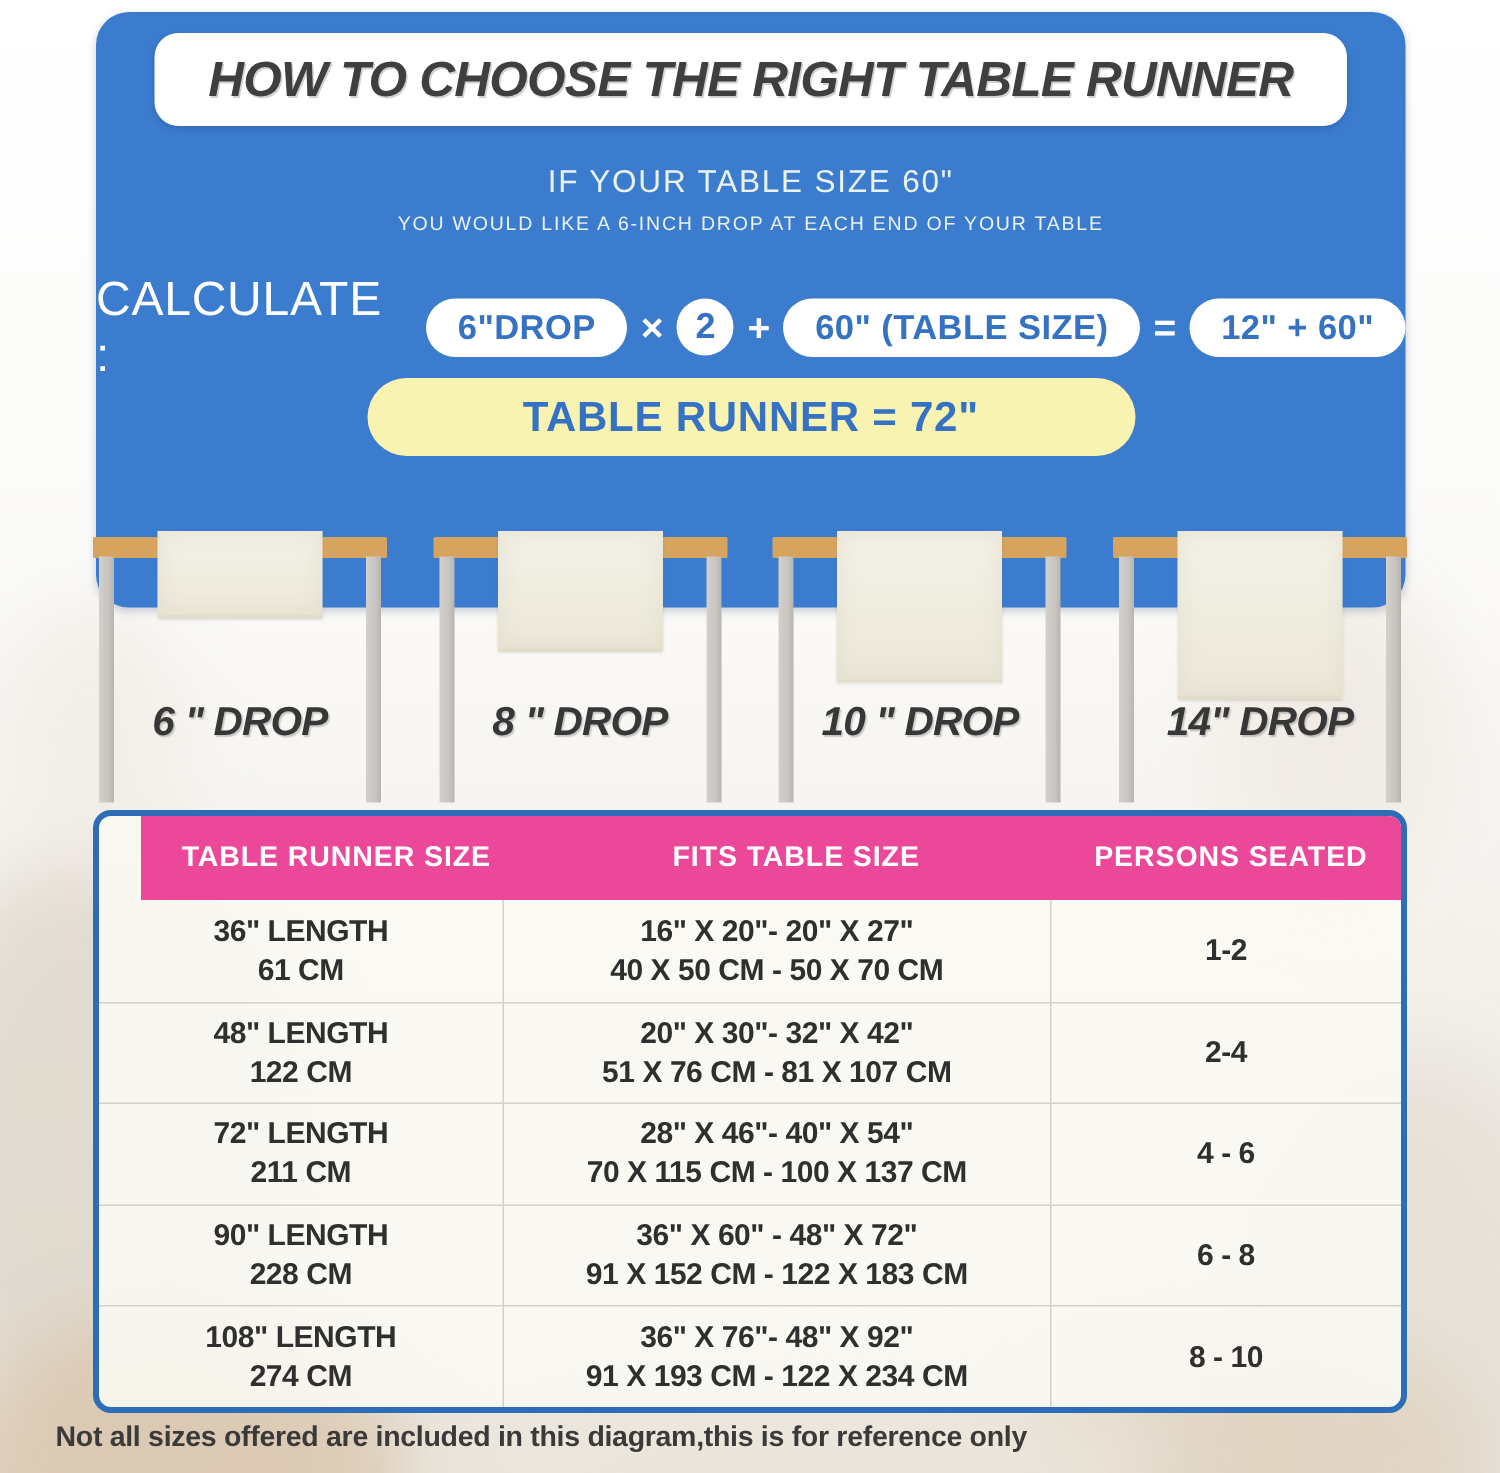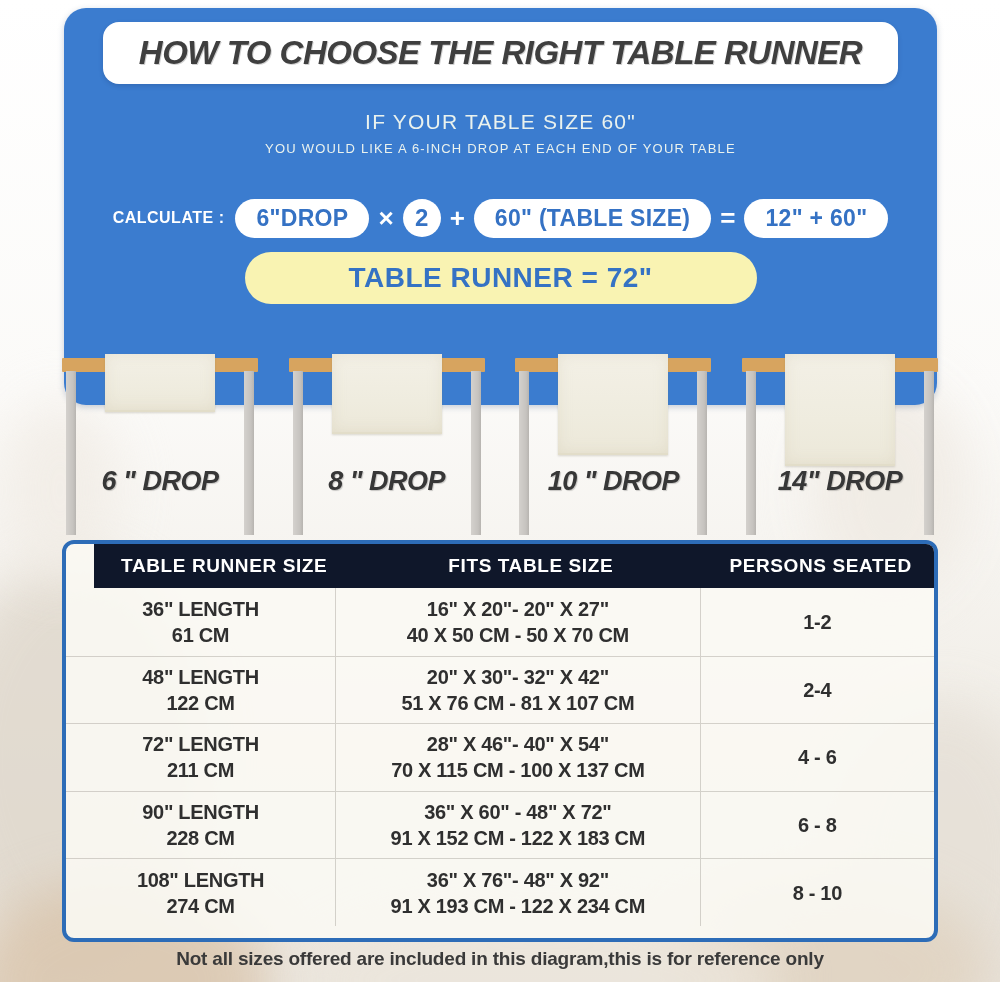--- a/index.html
+++ b/index.html
@@ -43,21 +43,21 @@
     position: absolute; left: 0; width: 100%;
     text-align: center; color: #eaf2ee; letter-spacing: 1.2px; font-weight: 400;
   }
   .hero .sub1 { top: 102px; font-size: 21px; }
   .hero .sub2 { top: 133px; font-size: 13px; }
 
   .calc-row {
     position: absolute; left: 0; top: 188px; width: 100%; height: 44px;
     display: flex; align-items: center; justify-content: center; gap: 9px;
   }
-  .calc-label { color: #ffffff; font-size: 16px; font-weight: bold; letter-spacing: .5px; margin-right: 2px; }
+  .calc-label { color: #ffffff; font-size: 32px; font-weight: normal; letter-spacing: .5px; margin-right: 2px; }
   .pill {
     background: #ffffff; color: #3572c4; font-weight: bold; font-size: 23px;
     padding: 6px 21px; border-radius: 24px; white-space: nowrap; letter-spacing: .3px;
   }
   .op { color: #ffffff; font-size: 26px; font-weight: bold; }
   .circle-2 {
     width: 38px; height: 38px; border-radius: 50%; background: #ffffff;
     color: #3572c4; font-weight: bold; font-size: 24px;
     display: flex; align-items: center; justify-content: center;
   }
@@ -102,40 +102,41 @@
   }
 
   
   .size-table {
     position: absolute; left: 62px; top: 540px; width: 876px; height: 402px;
     border: 4px solid #2d6cb7; border-radius: 12px; overflow: hidden;
     background: rgba(251,249,244,.88);
   }
   .trow { display: grid; grid-template-columns: 31% 42% 27%; }
   .thead {
-    height: 44px; background: #0f172a; margin-left: 28px;
+    height: 56px; background: #ec4899; margin-left: 28px;
   }
   .thead .cell {
     display: flex; align-items: center; justify-content: center;
     color: #ffffff; font-size: 19px; font-weight: bold; letter-spacing: .6px;
   }
   .tbody-row { height: 67.6px; }
   .tbody-row + .tbody-row .cell { border-top: 1px solid rgba(150,145,138,.38); }
   .tbody-row .cell {
     display: flex; flex-direction: column; align-items: center; justify-content: center;
     color: #2f2f2f; font-size: 20px; font-weight: bold; line-height: 1.3;
     letter-spacing: -0.3px; text-align: center;
   }
   .tbody-row .cell + .cell { border-left: 1px solid rgba(150,145,138,.38); }
 
   
   .footer-note {
     position: absolute; left: 0; top: 948px; width: 100%;
-    text-align: center; font-size: 19px; font-weight: bold; color: #3a3a3a;
+    font-size: 19px; font-weight: bold; color: #3a3a3a;
     letter-spacing: -0.2px;
+    padding-left: 37px;
   }
 </style>
 </head>
 <body>
 
 <div class="canvas">
 
   <div class="bg-blob blob-1"></div>
   <div class="bg-blob blob-2"></div>
   <div class="bg-blob blob-3"></div>

